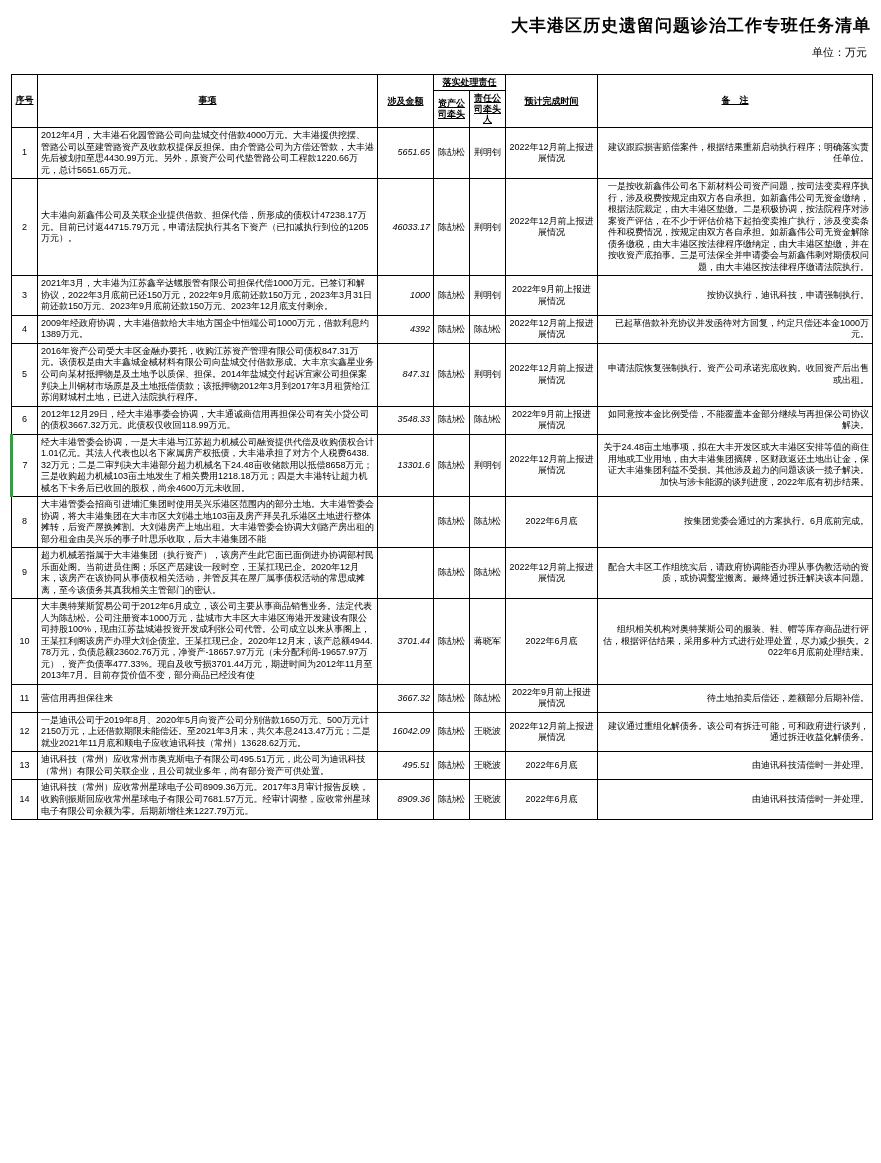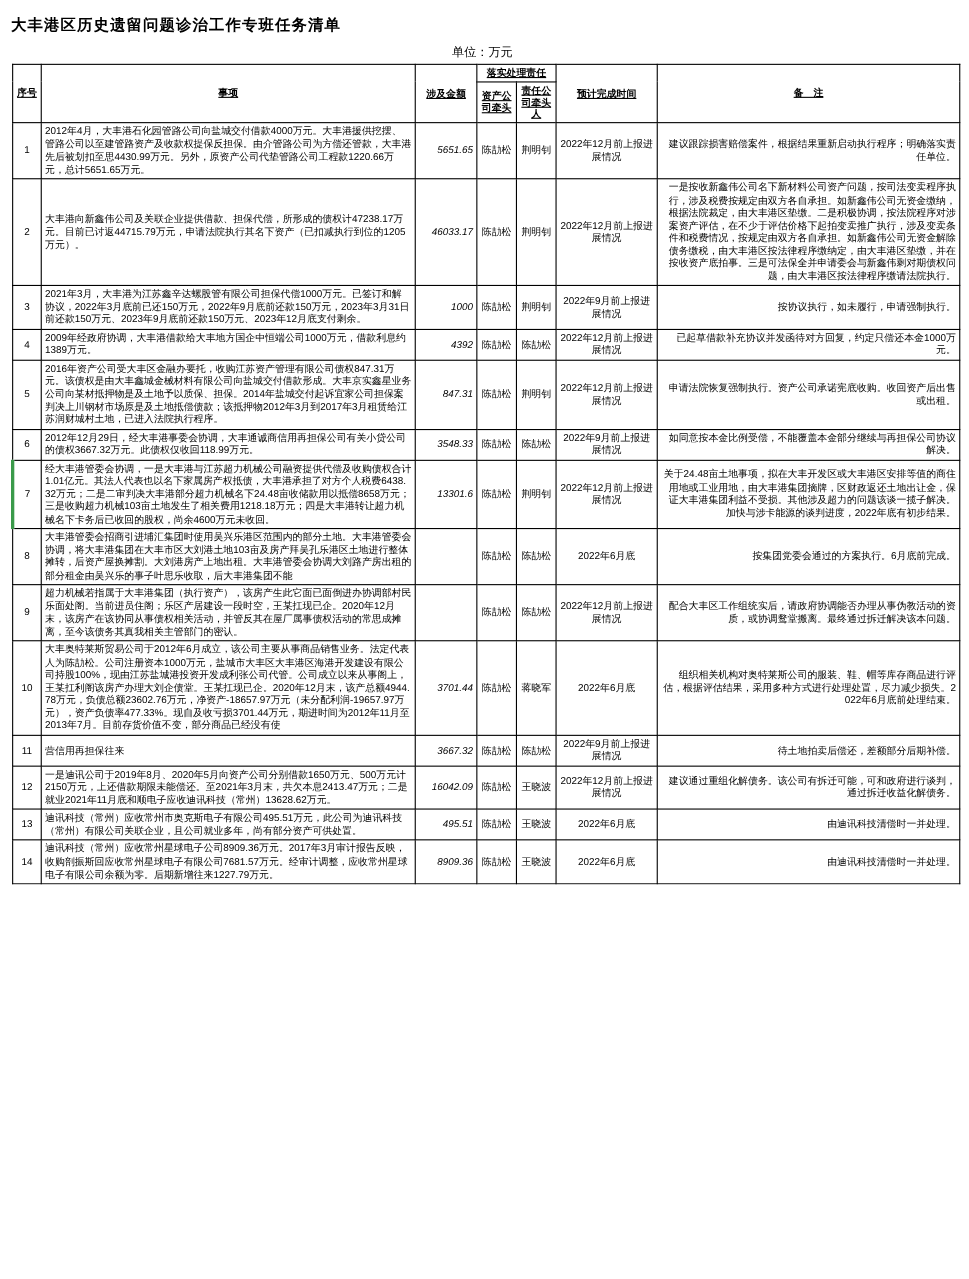--- a/index.html
+++ b/index.html
@@ -11,32 +11,32 @@
     width: 881px;
     font-family: "Liberation Sans", "DejaVu Sans", sans-serif;
     color: #000000;
   }
   .page {
     width: 881px;
     box-sizing: border-box;
     padding: 8px 10px 0 10px;
   }
   .doc-title {
-    text-align: left;
-    font-size: 14px;
+    text-align: right;
+    font-size: 17px;
     font-weight: bold;
     letter-spacing: 1px;
     margin: 6px 0 8px 0;
     color: #000;
   }
   .unit-line {
-    text-align: center;
+    text-align: right;
     font-size: 11px;
     padding-right: 4px;
-    margin-bottom: 3px;
+    margin-bottom: 14px;
   }
   table.sheet {
     border-collapse: collapse;
     width: 861px;
     table-layout: fixed;
   }
   table.sheet td, table.sheet th {
     border: 1px solid #000000;
     vertical-align: middle;
     font-size: 9px;
@@ -127,21 +127,21 @@
           <td class="c-time">2022年12月前上报进展情况</td>
           <td class="c-note note-cell">一是按收新鑫伟公司名下新材料公司资产问题，按司法变卖程序执行，涉及税费按规定由双方各自承担。如新鑫伟公司无资金缴纳，根据法院裁定，由大丰港区垫缴。二是积极协调，按法院程序对涉案资产评估，在不少于评估价格下起拍变卖推广执行，涉及变卖条件和税费情况，按规定由双方各自承担。如新鑫伟公司无资金解除债务缴税，由大丰港区按法律程序缴纳定，由大丰港区垫缴，并在按收资产底拍事。三是可法保全并申请委会与新鑫伟剩对期债权问题，由大丰港区按法律程序缴请法院执行。</td>
         </tr>
         <tr>
           <td class="c-seq c-seq-cell">3</td>
           <td class="c-item item-cell">2021年3月，大丰港为江苏鑫辛达螺股管有限公司担保代偿1000万元。已签订和解协议，2022年3月底前已还150万元，2022年9月底前还款150万元，2023年3月31日前还款150万元、2023年9月底前还款150万元、2023年12月底支付剩余。</td>
           <td class="c-amt">1000</td>
           <td class="c-dept">陈劼松</td>
           <td class="c-leader">荆明钊</td>
           <td class="c-time">2022年9月前上报进展情况</td>
-          <td class="c-note note-cell">按协议执行，如未履行，申请强制执行。</td>
+          <td class="c-note note-cell">按协议执行，迪讯科技，申请强制执行。</td>
         </tr>
         <tr>
           <td class="c-seq c-seq-cell">4</td>
           <td class="c-item item-cell">2009年经政府协调，大丰港借款给大丰地方国企中恒端公司1000万元，借款利息约1389万元。</td>
           <td class="c-amt">4392</td>
           <td class="c-dept">陈劼松</td>
           <td class="c-leader">陈劼松</td>
           <td class="c-time">2022年12月前上报进展情况</td>
           <td class="c-note note-cell">已起草借款补充协议并发函待对方回复，约定只偿还本金1000万元。</td>
         </tr>

